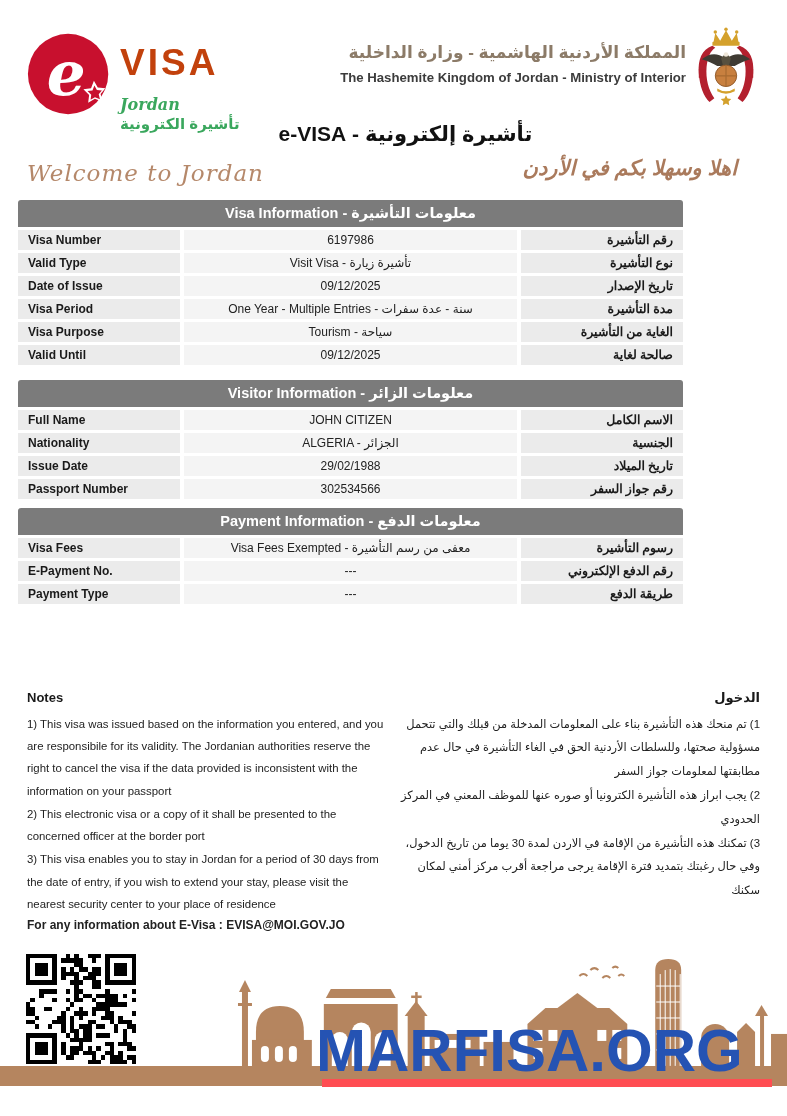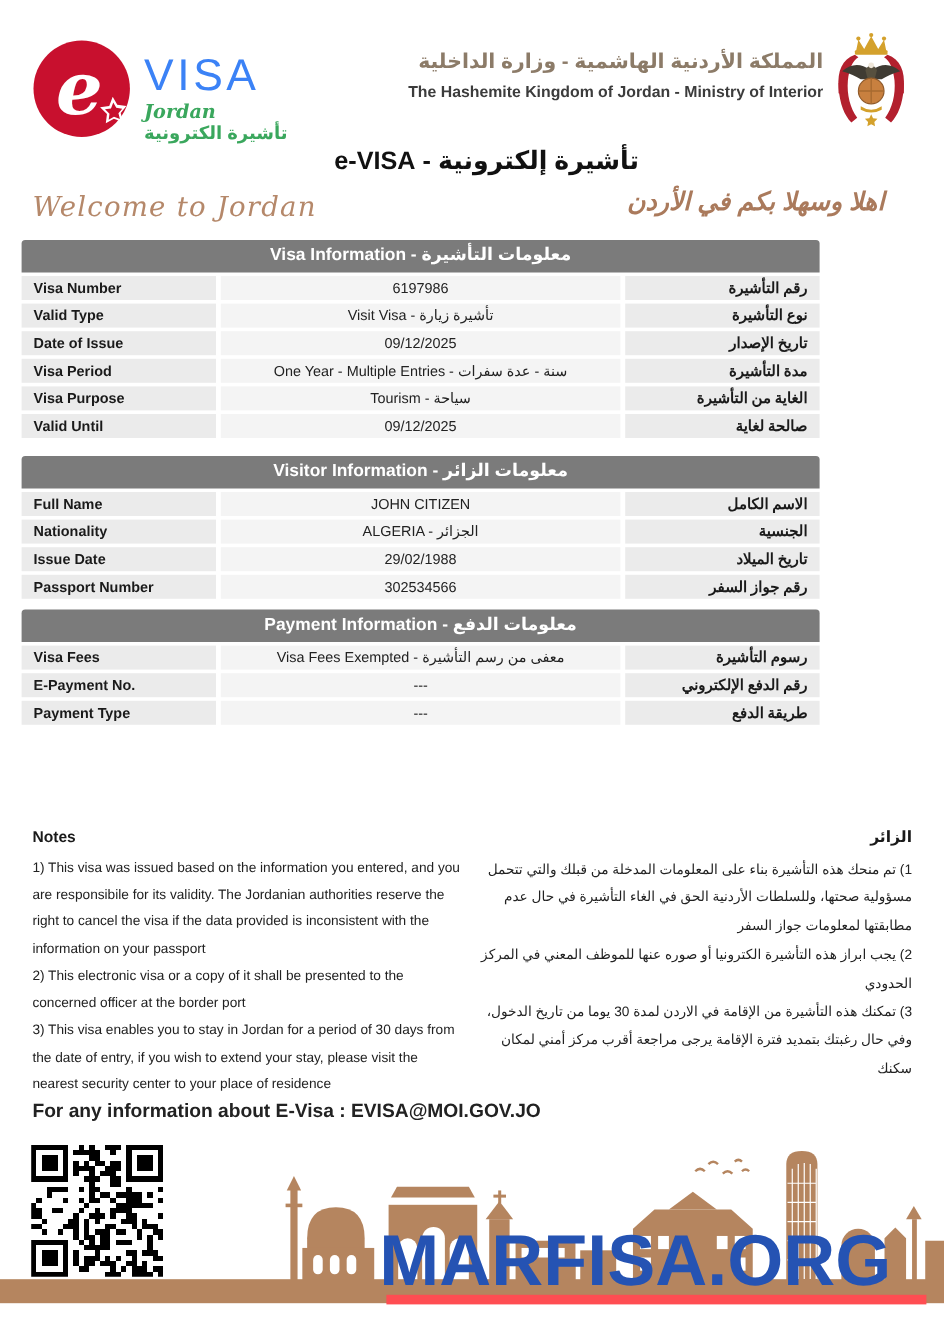--- a/index.html
+++ b/index.html
@@ -3,23 +3,23 @@
 <meta charset="utf-8">
 <style>
   html,body{margin:0;padding:0;background:#fff;}
   .page{position:relative;width:787px;height:1116px;background:#fff;overflow:hidden;
         font-family:"Liberation Sans","DejaVu Sans",sans-serif;color:#1a1a1a;}
 
   
   .logo{position:absolute;left:26px;top:30px;display:flex;align-items:flex-start;}
   .logo-circle{width:88px;height:88px;}
   .logo-textcol{margin-left:6px;margin-top:14px;line-height:1;}
-  .logo-brand{font-size:37px;font-weight:normal;color:#3b82f6;letter-spacing:3px;}
+  .logo-brand{font-size:37px;font-weight:bold;color:#c2410c;letter-spacing:3px;}
   .logo-sub-en{font-size:16px;font-weight:bold;font-style:italic;color:#3aa75d;
-               font-family:"DejaVu Serif",serif;margin-top:4px;}
+               font-family:"DejaVu Serif",serif;margin-top:16px;}
   .logo-sub-ar{font-size:15px;font-weight:bold;color:#3aa75d;direction:rtl;text-align:center;margin-top:3px;}
 
   .ministry{position:absolute;right:101px;top:42px;text-align:right;}
   .ministry-ar{font-size:17px;font-weight:bold;color:#8c7b68;direction:rtl;}
   .ministry-en{font-size:13.2px;font-weight:bold;color:#3c3c3c;margin-top:7px;}
   .emblem{position:absolute;left:692px;top:26px;}
 
   .doc-title{position:absolute;left:12px;top:122px;width:100%;text-align:center;
              font-size:21px;font-weight:bold;color:#111;direction:rtl;}
 
@@ -43,21 +43,21 @@
 
   
   .notes{position:absolute;left:27px;top:690px;width:733px;display:flex;justify-content:space-between;}
   .notes-en{width:362px;}
   .notes-ar{width:360px;direction:rtl;text-align:right;}
   .notes-heading{font-size:13px;font-weight:bold;margin-bottom:8px;}
   .note-item{font-size:11.4px;line-height:1.95;color:#222;margin:0 0 1px 0;}
   .notes-ar .note-item{line-height:2.05;}
 
   
-  .contact-en{position:absolute;left:27px;top:918px;font-size:16px;font-weight:bold;color:#222;}
+  .contact-en{position:absolute;left:27px;top:918px;font-size:12px;font-weight:bold;color:#222;}
   .contact-ar{position:absolute;right:18px;top:918px;font-size:12px;font-weight:bold;color:#222;
               direction:rtl;text-align:right;}
   .qr{position:absolute;left:26px;top:954px;width:110px;height:110px;}
   .skyline{position:absolute;left:228px;top:946px;width:559px;height:122px;}
   .ground-bar{position:absolute;left:0;top:1066px;width:787px;height:20px;background:#b5855f;}
   .watermark{position:absolute;left:316px;top:1016px;font-size:60px;font-weight:bold;
              color:#2553b3;letter-spacing:0px;z-index:5;}
   .watermark-underline{position:absolute;left:322px;top:1079px;width:450px;height:8px;
                        background:#ff4d52;z-index:6;}
 </style>
@@ -193,21 +193,21 @@
   </div>
 
   <div class="notes">
     <div class="notes-en">
       <div class="notes-heading">Notes</div>
       <p class="note-item">1) This visa was issued based on the information you entered, and you are responsibile for its validity. The Jordanian authorities reserve the right to cancel the visa if the data provided is inconsistent with the information on your passport</p>
       <p class="note-item">2) This electronic visa or a copy of it shall be presented to the concerned officer at the border port</p>
       <p class="note-item">3) This visa enables you to stay in Jordan for a period of 30 days from the date of entry, if you wish to extend your stay, please visit the nearest security center to your place of residence</p>
     </div>
     <div class="notes-ar">
-      <div class="notes-heading">الزائر</div>
+      <div class="notes-heading">الدخول</div>
       <p class="note-item">1) تم منحك هذه التأشيرة بناء على المعلومات المدخلة من قبلك والتي تتحمل مسؤولية صحتها، وللسلطات الأردنية الحق في الغاء التأشيرة في حال عدم مطابقتها لمعلومات جواز السفر</p>
       <p class="note-item">2) يجب ابراز هذه التأشيرة الكترونيا أو صوره عنها للموظف المعني في المركز الحدودي</p>
       <p class="note-item">3) تمكنك هذه التأشيرة من الإقامة في الاردن لمدة 30 يوما من تاريخ الدخول، وفي حال رغبتك بتمديد فترة الإقامة يرجى مراجعة أقرب مركز أمني لمكان سكنك</p>
     </div>
   </div>
 
   <div class="contact-en">For any information about E-Visa : EVISA@MOI.GOV.JO</div>
 
   <div class="qr"><svg viewBox="0 0 25 25" width="100%" height="100%" shape-rendering="crispEdges" fill="#000">
         <rect x="9" y="0" width="1" height="1"></rect>

